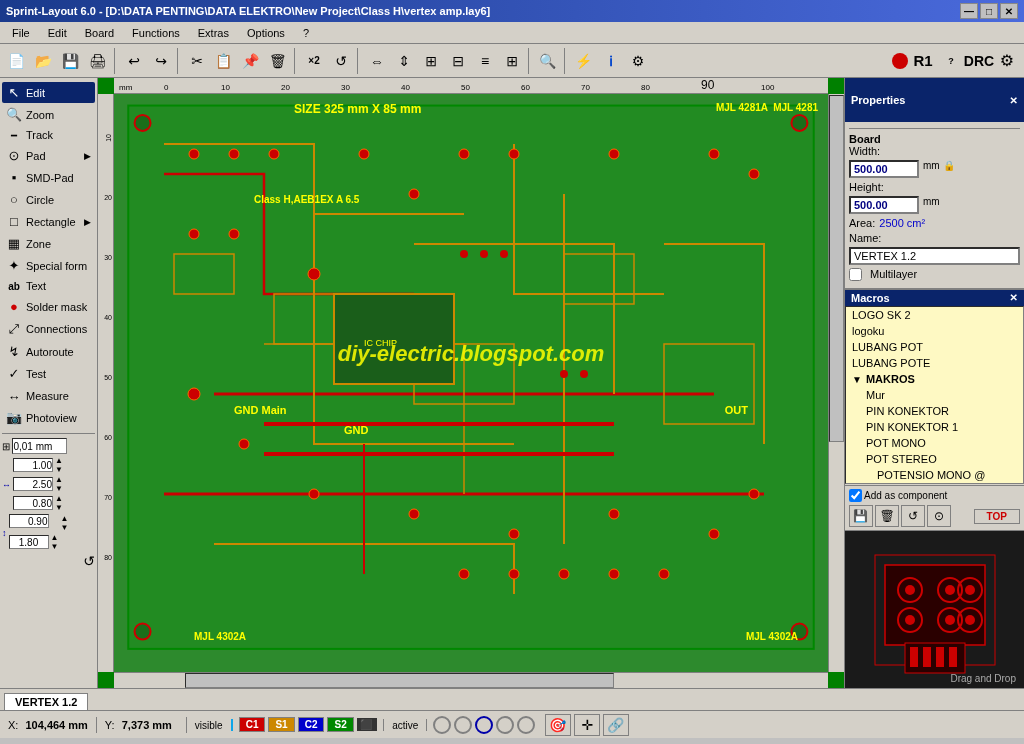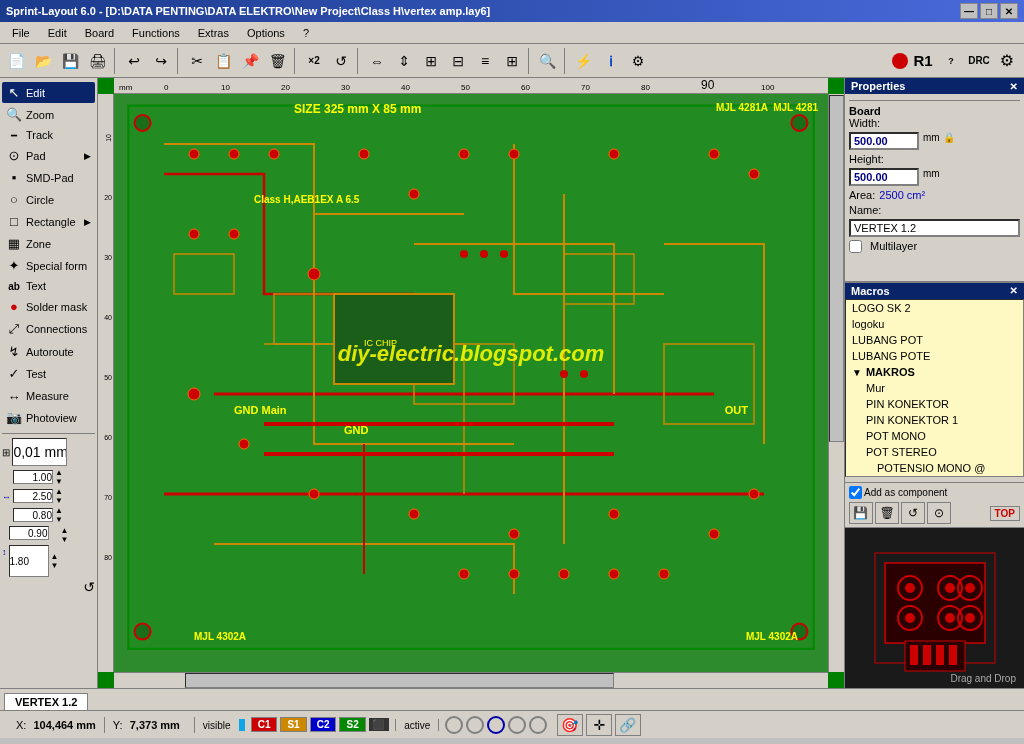--- a/index.html
+++ b/index.html
@@ -118,36 +118,36 @@
     }
     .prop-area { color: #0000cc; font-size: 11px; }
     .prop-checkbox { margin-right: 4px; }
     #macros-panel { height: 200px; border-bottom: 1px solid #808080; }
     #macros-title-bar { background: #0a246a; color: white; font-size: 11px; font-weight: bold; padding: 2px 6px; display: flex; justify-content: space-between; }
     #macros-list { height: calc(200px - 22px); overflow-y: auto; background: #fef9c3; border: 1px inset #808080; }
     .macro-item { padding: 2px 6px; font-size: 11px; cursor: pointer; display: flex; align-items: center; }
     .macro-item.folder { font-weight: bold; }
     .macro-expand { margin-right: 4px; font-size: 10px; }
     .macro-action-btn { width: 24px; height: 22px; background: #d4d0c8; border: 1px solid #808080; font-size: 12px; cursor: pointer; display: flex; align-items: center; justify-content: center; }
-    .macro-top-label { font-size: 10px; font-weight: bold; color: #cc0000; background: #d4d0c8; padding: 1px 4px; border: 1px solid #808080; }
+    .macro-top-label { font-size: 10px; font-weight: bold; color: #cc0000; background: #d4d0c8; padding: 1px 12px; border: 1px solid #808080; }
     #preview-panel { height: 160px; background: #1a1a1a; display: flex; align-items: center; justify-content: center; }
     #tab-bar {
       height: 22px; background: #d4d0c8; border-top: 1px solid #808080;
       display: flex; align-items: flex-end; padding: 0 4px;
     }
     .tab {
       padding: 2px 10px; background: #d4d0c8; border: 1px solid #808080;
       border-bottom: none; font-size: 11px; cursor: pointer; margin-right: 2px;
     }
     .tab.active { background: white; font-weight: bold; }
 
     
     #bottom-status {
       height: 28px; background: #d4d0c8; border-top: 1px solid #808080;
-      display: flex; align-items: center; padding: 8px; font-size: 11px;
+      display: flex; align-items: center; padding: 0; font-size: 11px;
     }
     .coord-box { padding: 2px 8px; border-right: 1px solid #808080; min-width: 90px; }
     .layer-controls { display: flex; align-items: center; gap: 3px; padding: 0 6px; }
     .layer-btn {
       padding: 1px 6px; border: 1px solid #808080; font-size: 10px; cursor: pointer;
       font-weight: bold; color: white;
     }
     .layer-c1 { background: #cc0000; }
     .layer-s1 { background: #cc8800; }
     .layer-c2 { background: #0000cc; }
@@ -206,21 +206,21 @@
   <div class="toolbar-separator"></div>
   <div class="toolbar-btn">⚡</div>
   <div class="toolbar-btn" style="color:#0044cc;font-weight:bold;font-size:14px;">ℹ</div>
   <div class="toolbar-btn">⚙</div>
   <div style="flex:1"></div>
 
   <div style="display:flex;gap:2px;align-items:center;">
     <div style="width:16px;height:16px;border-radius:50%;background:#cc0000;"></div>
     <div class="toolbar-btn" style="font-size:15px;font-weight:bold;">R1</div>
     <div class="toolbar-btn" style="font-size:9px;font-weight:bold;">?</div>
-    <div class="toolbar-btn" style="font-size:10px;font-weight:bold;">DRC</div>
+    <div class="toolbar-btn" style="font-size:14px;font-weight:bold;">DRC</div>
     <div class="toolbar-btn" style="font-size:16px;">⚙</div>
   </div>
 </div>
 
 <div id="main-area">
 
   <div id="left-toolbar">
     <div class="left-tool active">
       <span class="icon">↖</span>
       <span>Edit</span>
@@ -288,21 +288,21 @@
       <span>Measure</span>
     </div>
     <div class="left-tool">
       <span class="icon">📷</span>
       <span>Photoview</span>
     </div>
 
     <div style="border-top:1px solid #808080;margin-top:4px;padding-top:4px;">
       <div style="display:flex;align-items:center;gap:2px;margin-bottom:2px;font-size:10px;">
         <span>⊞</span>
-        <input type="text" value="0,01 mm" style="width: 55px; height: 28px; font-size: 14px; border: 1px inset rgb(128, 128, 128);">
+        <input type="text" value="0,01 mm" style="width: 55px; height: 16px; font-size: 10px; border: 1px inset rgb(128, 128, 128);">
       </div>
       <div style="display:flex;align-items:center;gap:2px;margin-bottom:1px;">
         <span style="font-size:9px;color:#0000aa;">↔</span>
         <div style="display:flex;flex-direction:column;gap:1px;">
           <div style="display:flex;align-items:center;gap:2px;">
             <input type="text" value="1.00" style="width: 40px; height: 14px; font-size: 10px; border: 1px inset rgb(128, 128, 128); text-align: right;">
             <span style="font-size:8px;">▲<br>▼</span>
           </div>
           <div style="display:flex;align-items:center;gap:2px;">
             <input type="text" value="2.50" style="width: 40px; height: 14px; font-size: 10px; border: 1px inset rgb(128, 128, 128); text-align: right;">
@@ -315,21 +315,21 @@
         </div>
       </div>
       <div style="display:flex;align-items:center;gap:2px;margin-top:2px;">
         <span style="font-size:9px;color:#0000aa;">↕</span>
         <div style="display:flex;flex-direction:column;gap:1px;">
           <div style="display:flex;gap:12px;">
             <input type="text" value="0.90" style="width: 40px; height: 14px; font-size: 10px; border: 1px inset rgb(128, 128, 128); text-align: right;">
             <span style="font-size:8px;">▲<br>▼</span>
           </div>
           <div style="display:flex;align-items:center;gap:2px;">
-            <input type="text" value="1.80" style="width: 40px; height: 32px; font-size: 10px; border: 1px inset rgb(128, 128, 128); text-align: left;">
+            <input type="text" value="1.80" style="width: 40px; height: 14px; font-size: 10px; border: 1px inset rgb(128, 128, 128); text-align: center;">
             <span style="font-size:8px;">▲<br>▼</span>
           </div>
         </div>
       </div>
       <div style="display:flex;justify-content:flex-end;margin-top:2px;">
         <span style="font-size:14px;cursor:pointer;">↺</span>
       </div>
     </div>
   </div>
 
@@ -453,21 +453,21 @@
       <div style="width:60%;height:100%;background:#c0c0c0;border:1px inset #808080;margin-left:10%;"></div>
     </div>
     <div id="canvas-scroll-v">
       <div style="height:60%;width:100%;background:#c0c0c0;border:1px inset #808080;margin-top:5%;"></div>
     </div>
   </div>
 
   <div id="right-panel">
 
     <div id="properties-panel" style="border-bottom:2px solid #808080;">
-      <div style="display:flex;justify-content:space-between;align-items:center;background:#0a246a;color:white;padding:2px 6px;margin:-4px -4px 4px -4px;">
+      <div style="display:flex;justify-content:space-between;align-items:center;background:#0a246a;color:white;padding:16px 6px;margin:-4px -4px 4px -4px;">
         <span style="font-weight:bold;font-size:11px;">Properties</span>
         <span class="panel-close">✕</span>
       </div>
       <div class="prop-section">Board</div>
       <div class="prop-row">
         <span>Width:</span>
       </div>
       <div class="prop-row">
         <input type="text" class="prop-input" value="500.00" style="">
         <span class="prop-unit">mm</span>
@@ -598,21 +598,21 @@
 
 <div id="bottom-status">
   <div class="coord-box">
     <span>X:</span>
     <span style="font-weight:bold;margin-left:4px;">104,464 mm</span>
   </div>
   <div class="coord-box">
     <span>Y:</span>
     <span style="font-weight:bold;margin-left:4px;">7,373 mm</span>
   </div>
-  <div style="padding:0 8px;border-right:6px solid #0ea5e9;">
+  <div style="padding:0 8px;border-right:2px solid #0ea5e9;">
     <span style="font-size:10px;">visible</span>
   </div>
   <div class="layer-controls">
     <div class="layer-btn layer-c1">C1</div>
     <div class="layer-btn layer-s1">S1</div>
     <div class="layer-btn layer-c2">C2</div>
     <div class="layer-btn layer-s2">S2</div>
     <div style="background:#333;color:white;padding:1px 4px;font-size:10px;font-weight:bold;">⬛</div>
   </div>
   <div style="padding:0 8px;border-left:1px solid #808080;border-right:1px solid #808080;">

